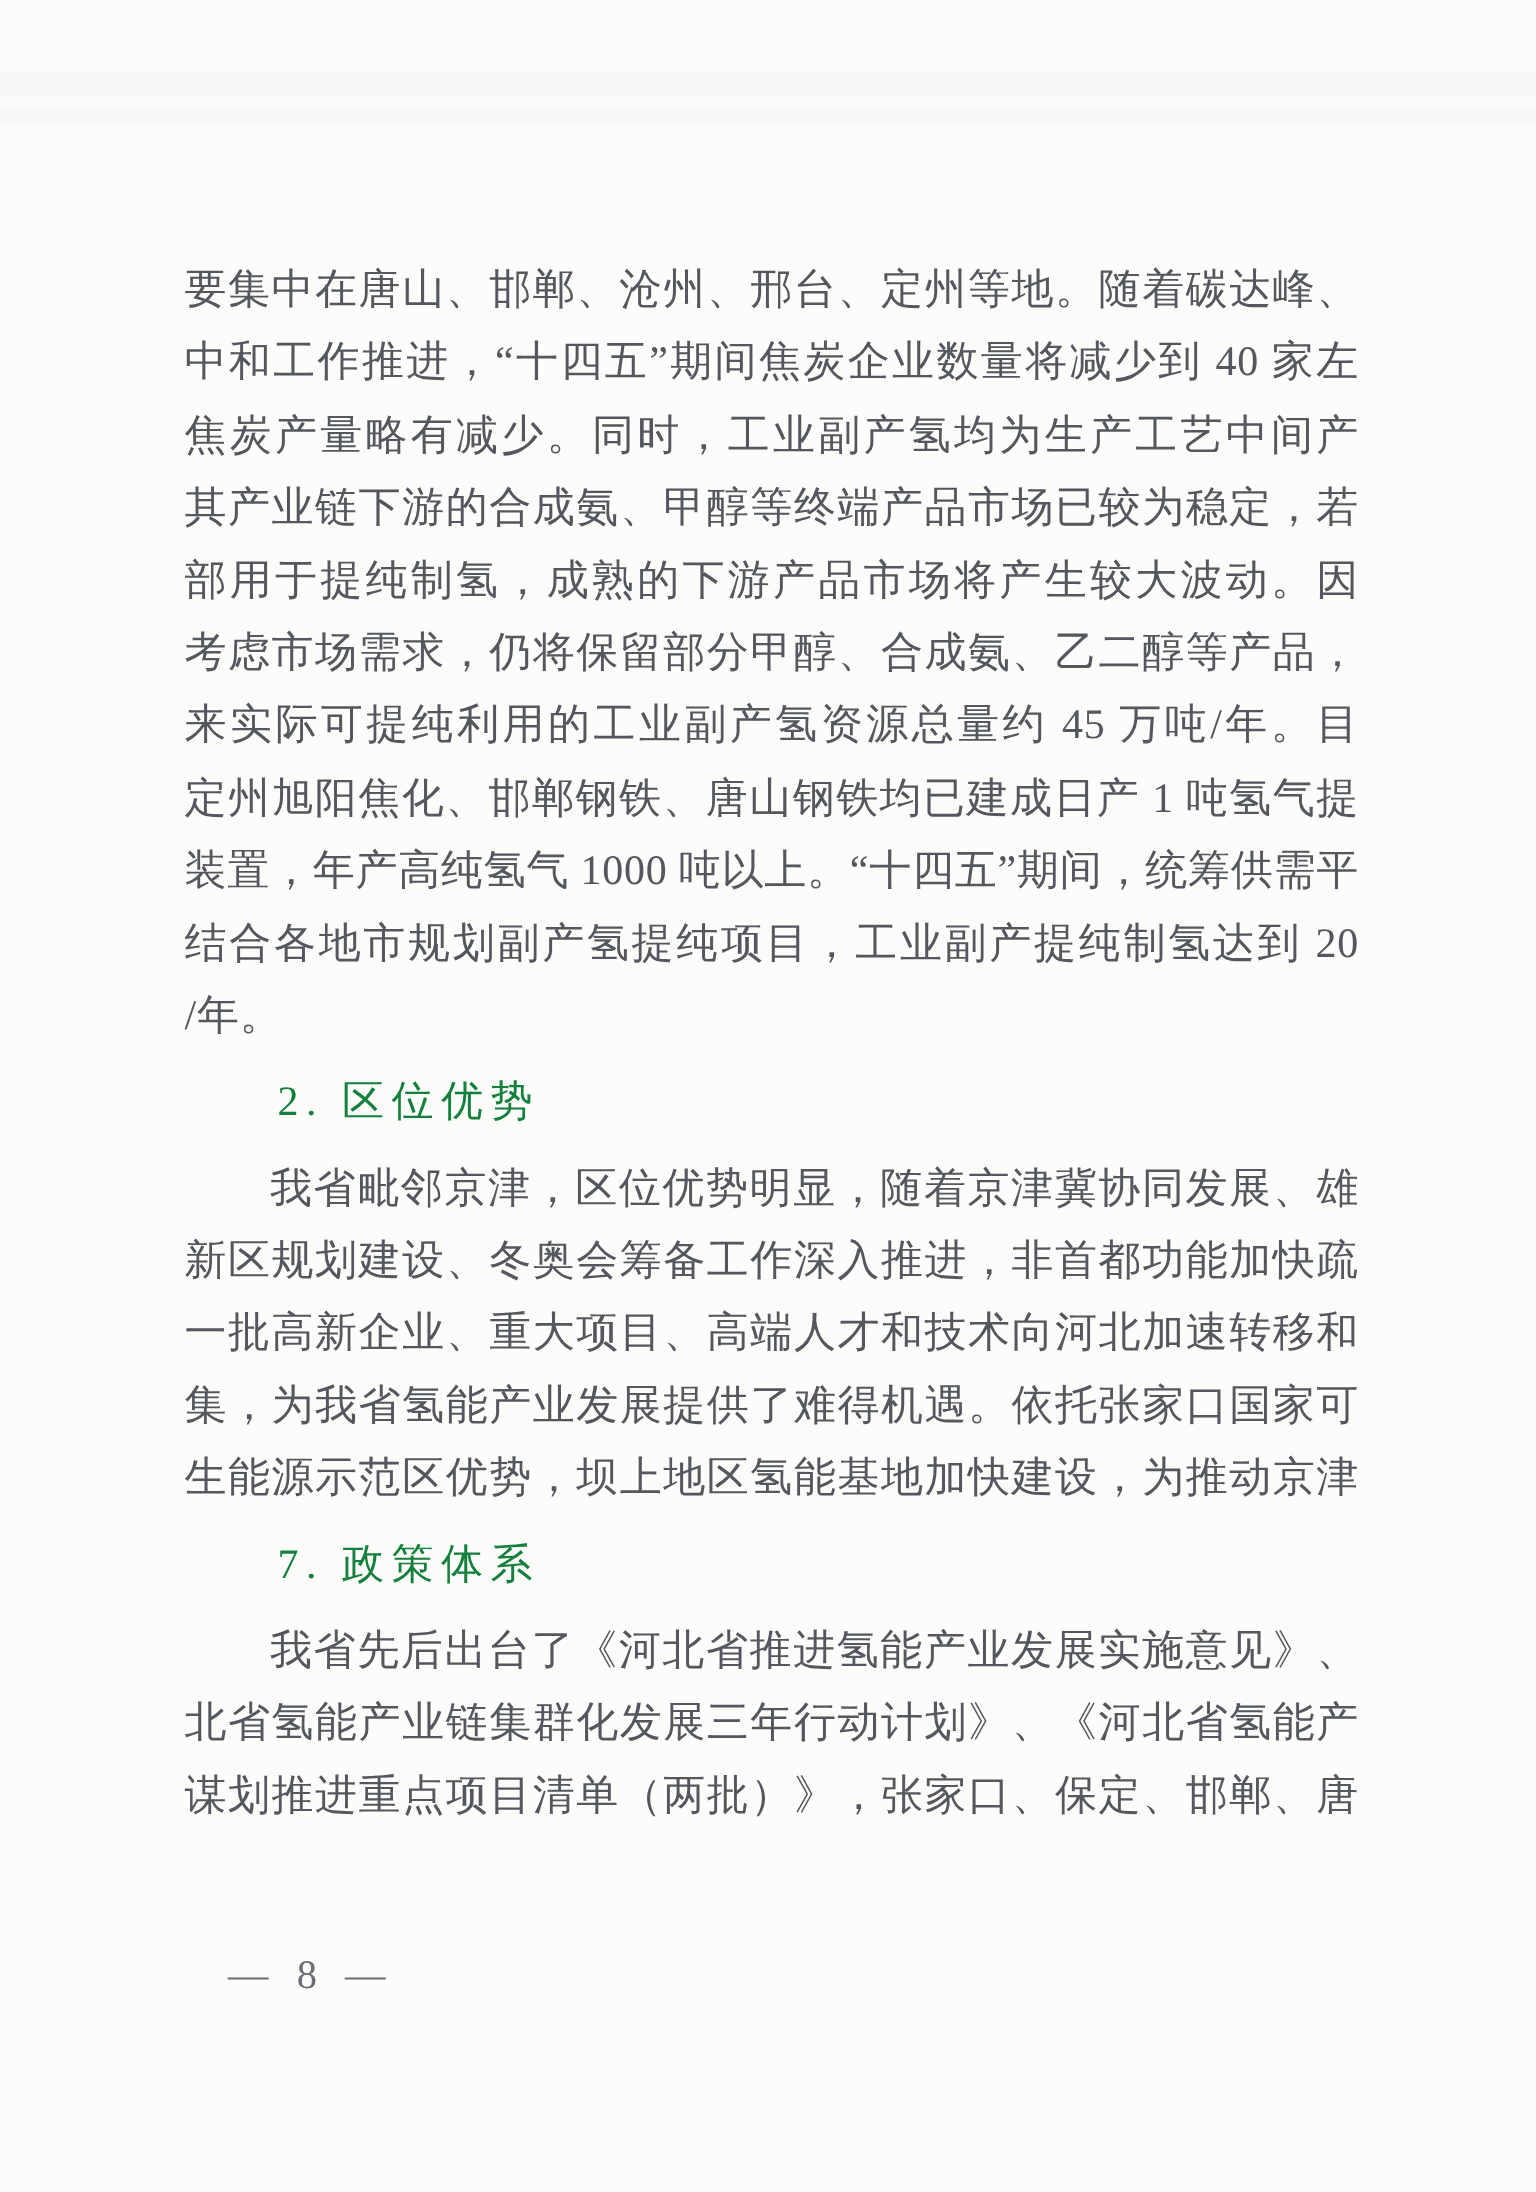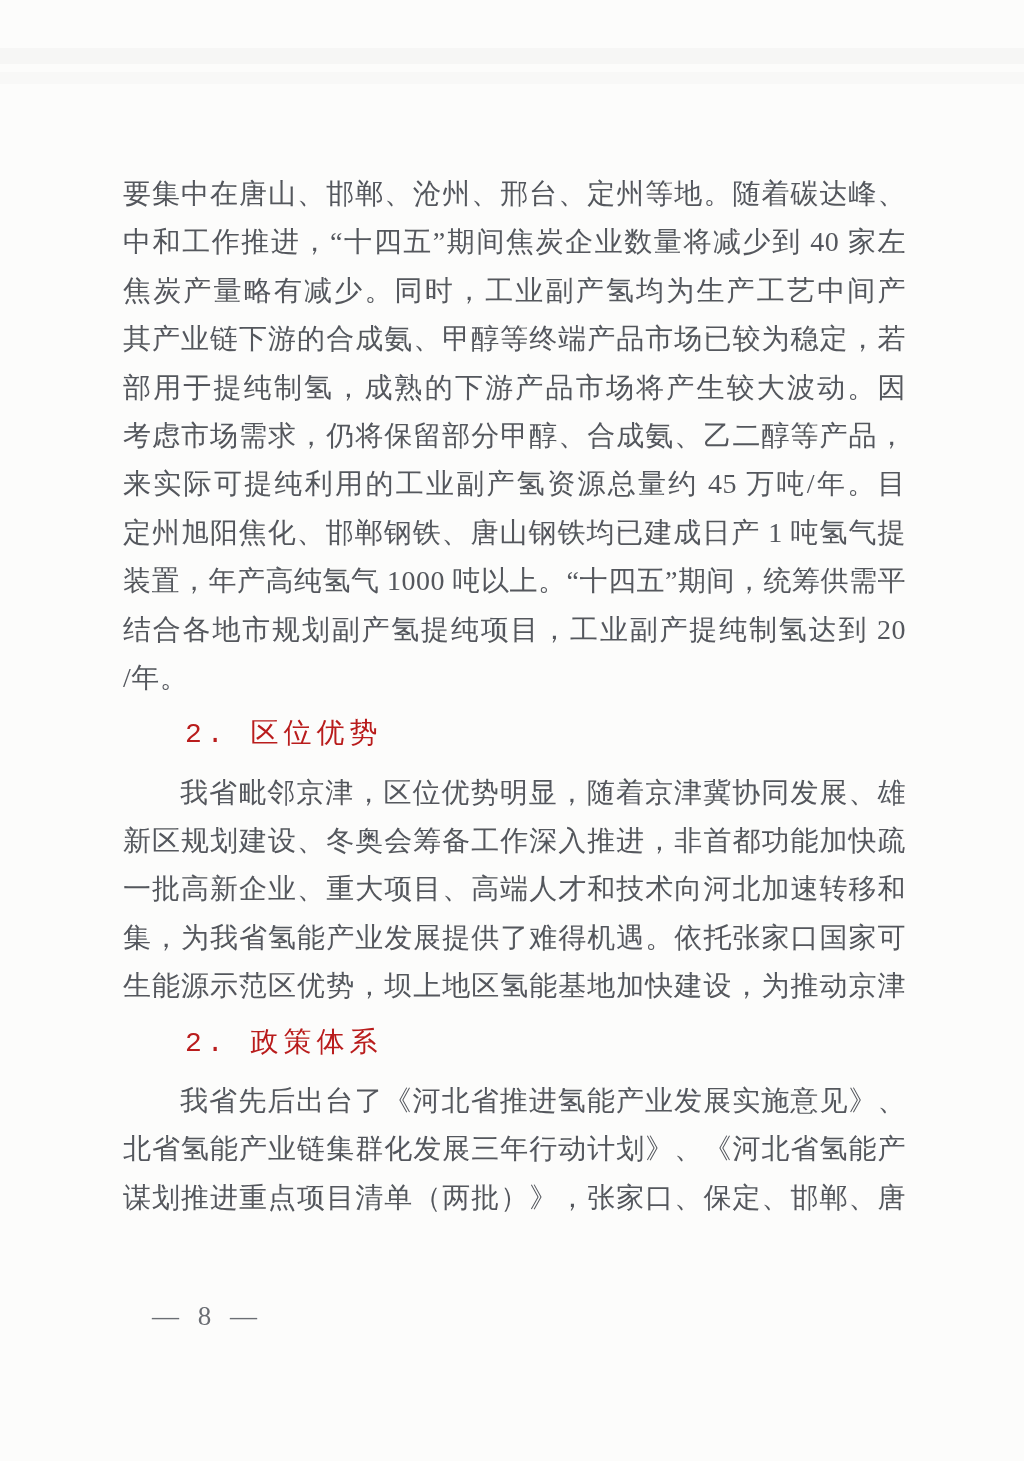--- a/index.html
+++ b/index.html
@@ -55,22 +55,21 @@
     text-indent: 57px;
   }
   .heading {
     line-height: 48.4px;
     height: 48.4px;
     margin: 9px 0;
     padding-left: 62px;
     letter-spacing: 5px;
     text-align: left;
     text-align-last: left;
-    color: #b91c1c;
-    font-family: Liberation Mono, monospace;
+    color: #15803d;
   }
   .page-number {
     position: absolute;
     top: 1296px;
     left: 152px;
     color: #6b6e74;
     font-size: 27px;
     letter-spacing: 6px;
     line-height: 40px;
   }
@@ -101,21 +100,21 @@
     <div class="heading">2.  区位优势</div>
 
     <div>
       <div class="line indent">我省毗邻京津，区位优势明显，随着京津冀协同发展、雄安</div>
       <div class="line">新区规划建设、冬奥会筹备工作深入推进，非首都功能加快疏解，</div>
       <div class="line">一批高新企业、重大项目、高端人才和技术向河北加速转移和聚</div>
       <div class="line">集，为我省氢能产业发展提供了难得机遇。依托张家口国家可再</div>
       <div class="line">生能源示范区优势，坝上地区氢能基地加快建设，为推动京津冀</div>
     </div>
 
-    <div class="heading">2.  政策体系</div>
+    <div class="heading">7.  政策体系</div>
 
     <div>
       <div class="line indent">我省先后出台了《河北省推进氢能产业发展实施意见》、《河</div>
       <div class="line">北省氢能产业链集群化发展三年行动计划》、《河北省氢能产业</div>
       <div class="line">谋划推进重点项目清单（两批）》，张家口、保定、邯郸、唐山、</div>
     </div>
 
   </div>
 
   <div class="page-number">— 8 —</div>

